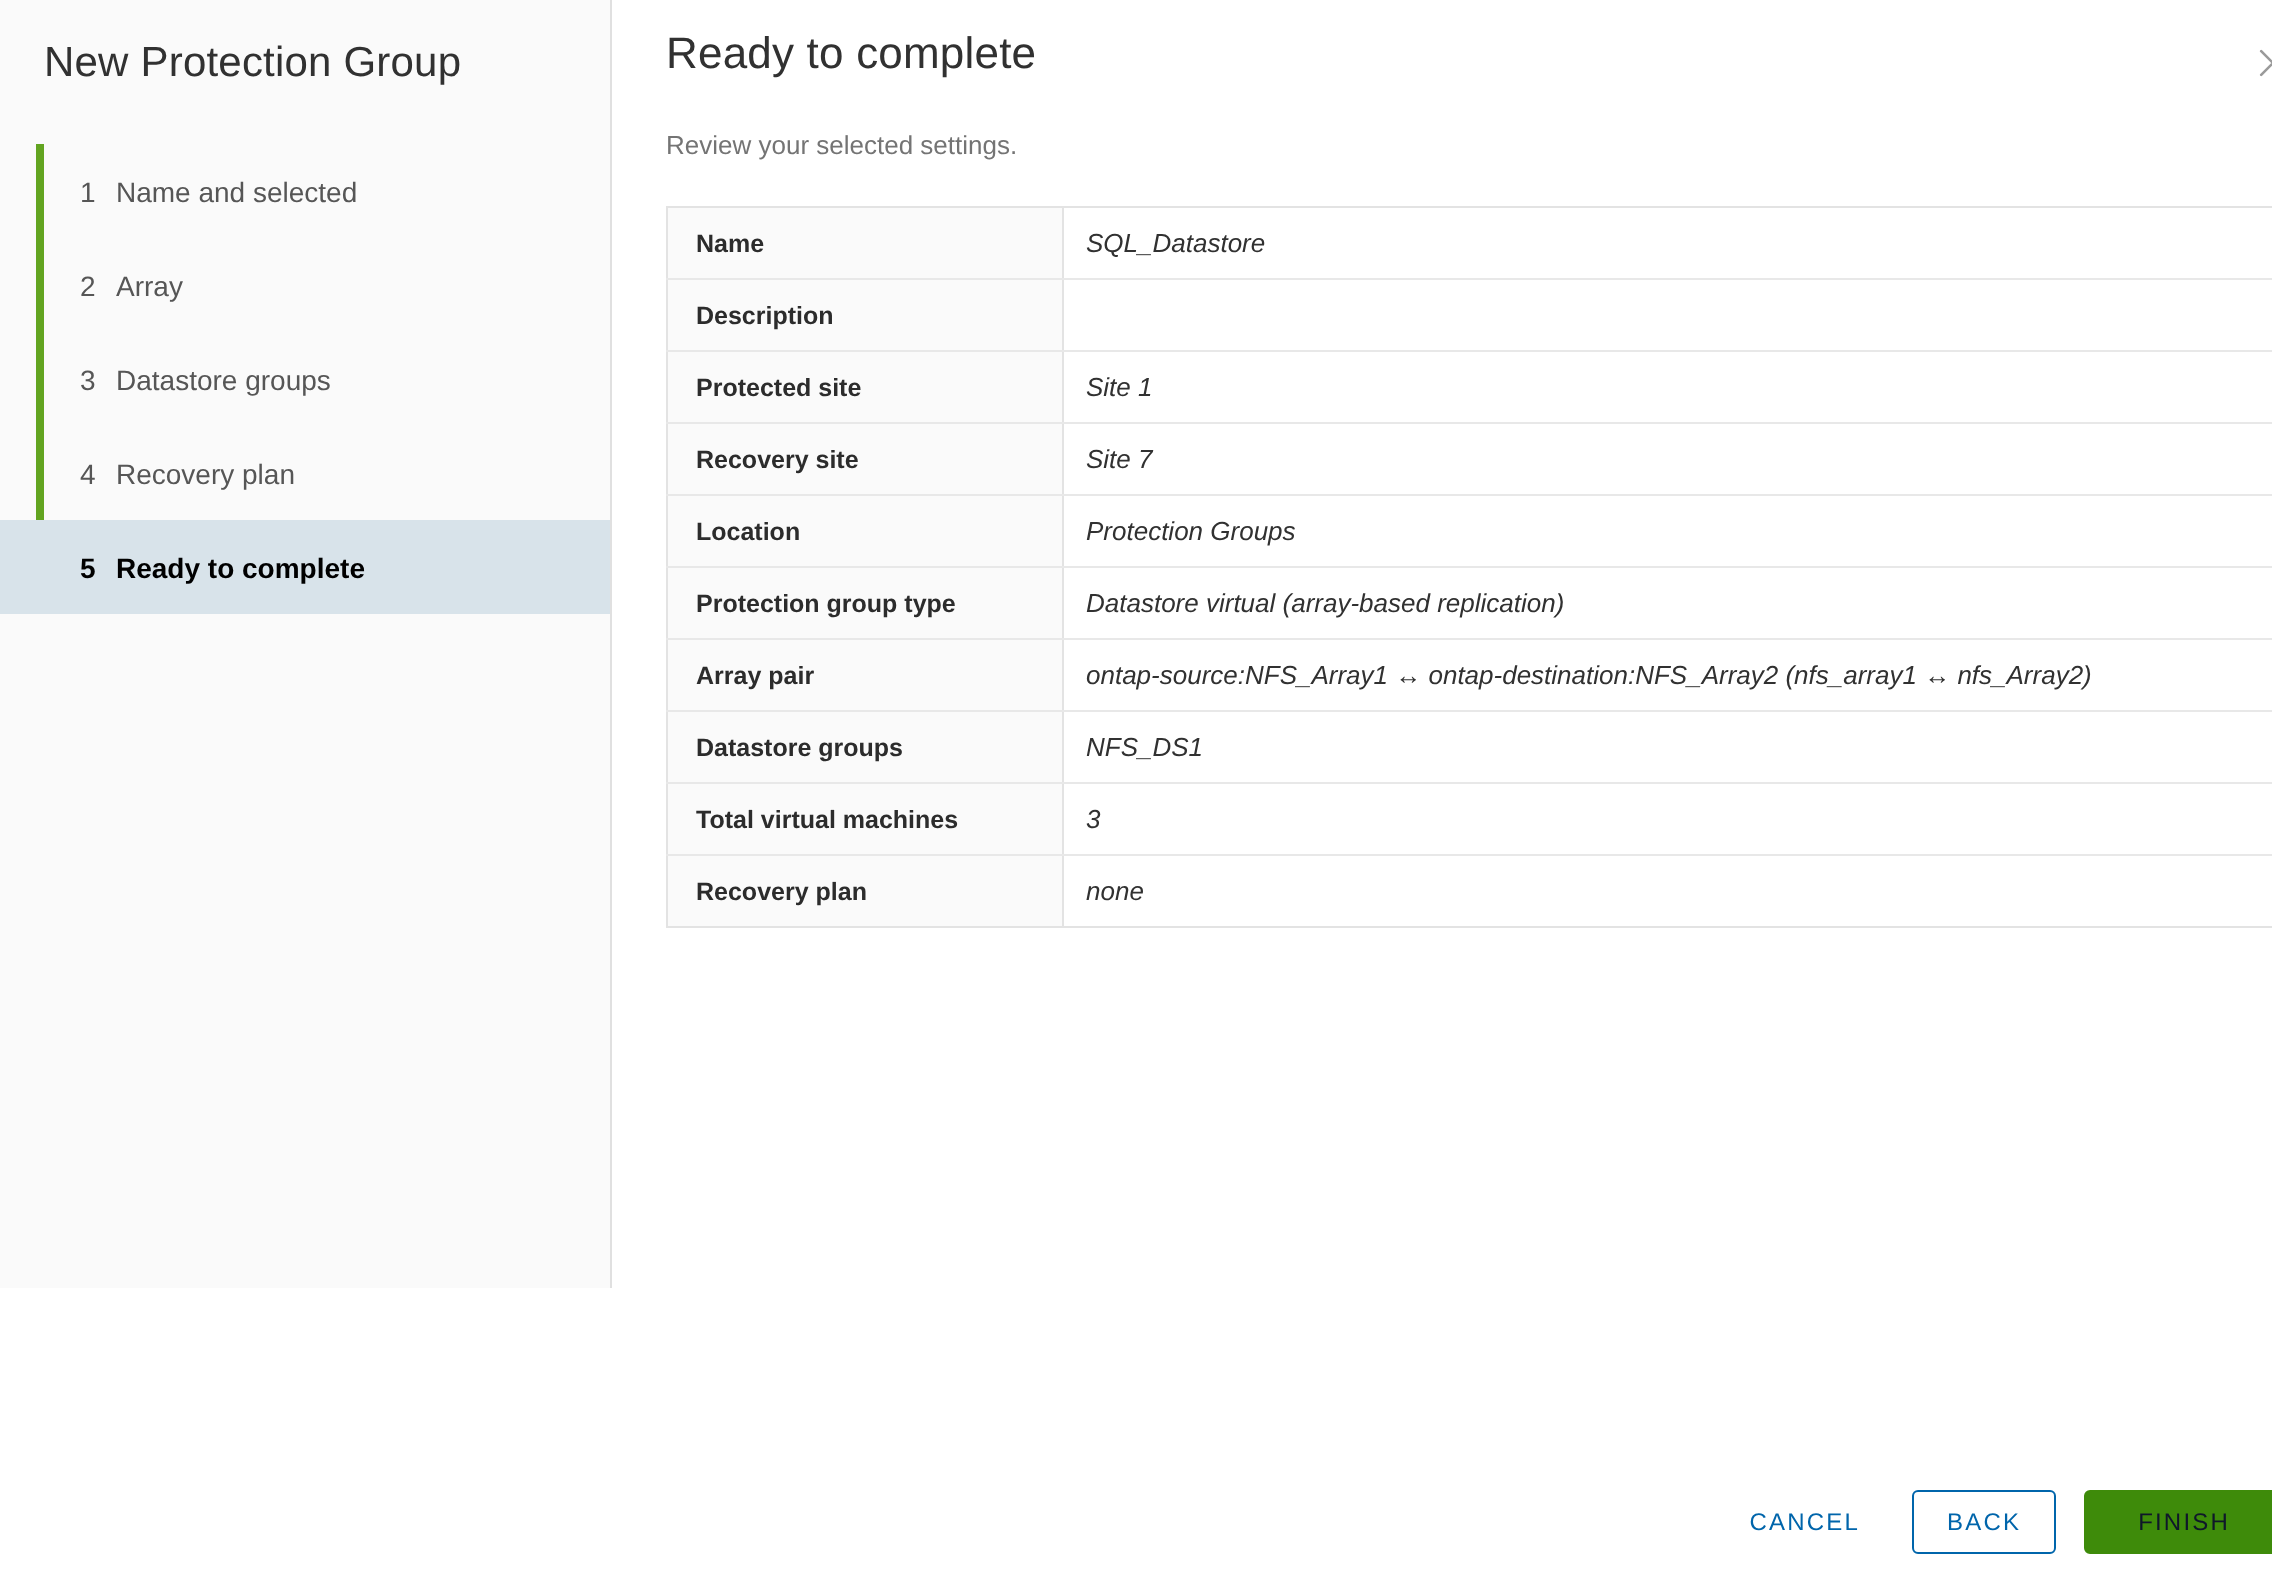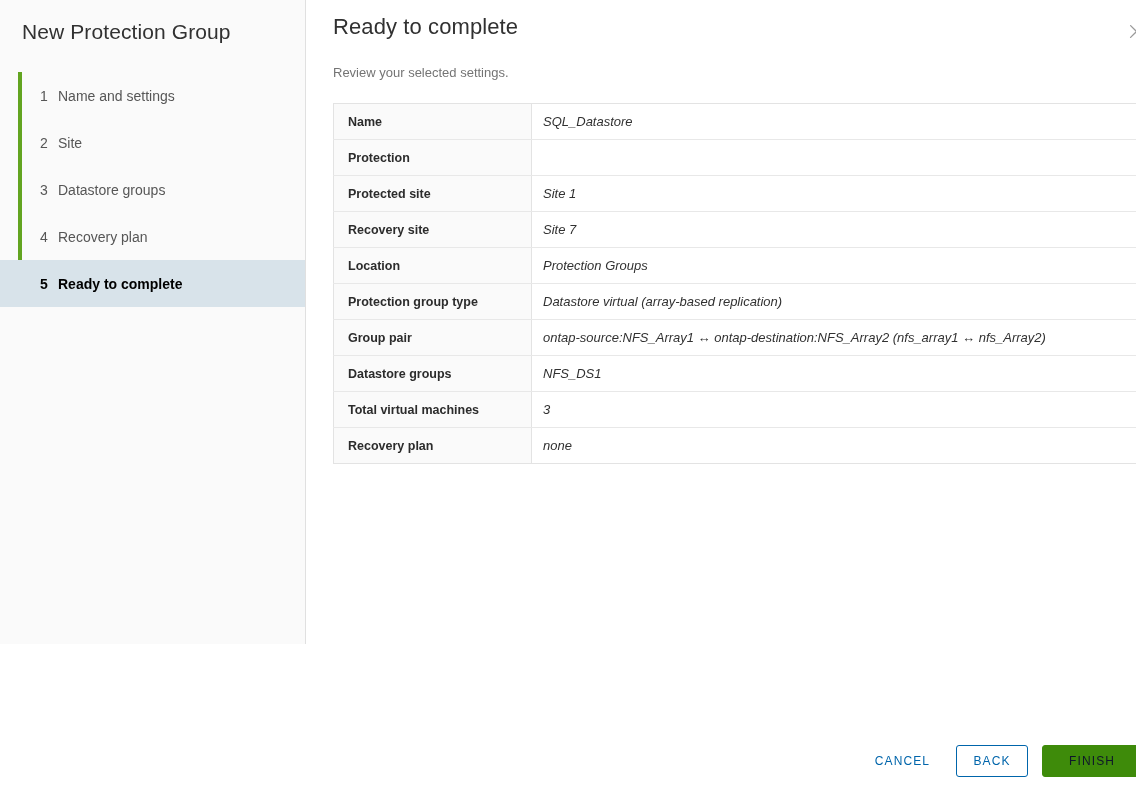--- a/index.html
+++ b/index.html
@@ -240,25 +240,25 @@
 <div class="wizard">
 
   <aside class="sidebar">
     <div class="wizard-title">New Protection Group</div>
 
     <nav class="steps" id="steps-list">
       <div class="rail" id="rail-todo" style="height: 235px; background: rgb(232, 232, 232);"></div>
       <div class="rail-done" id="rail-done" style="height: 188px; background: rgb(98, 164, 32);"></div>
     <div class="step">
           <span class="num">1</span>
-          <span class="label">Name and settings</span>
+          <span class="label">Name and selected</span>
         </div>
         <div class="step">
           <span class="num">2</span>
-          <span class="label">Site</span>
+          <span class="label">Array</span>
         </div>
         <div class="step">
           <span class="num">3</span>
           <span class="label">Datastore groups</span>
         </div>
         <div class="step">
           <span class="num">4</span>
           <span class="label">Recovery plan</span>
         </div>
         <div class="step active">
@@ -282,41 +282,41 @@
     </header>
 
     <div class="summary-wrap">
       <table class="summary">
         <tbody id="summary-body">
             <tr>
               <th class="row-label">Name</th>
               <td class="row-value">SQL_Datastore</td>
             </tr>
             <tr>
-              <th class="row-label">Protection</th>
+              <th class="row-label">Description</th>
               <td class="row-value"></td>
             </tr>
             <tr>
               <th class="row-label">Protected site</th>
               <td class="row-value">Site 1</td>
             </tr>
             <tr>
               <th class="row-label">Recovery site</th>
               <td class="row-value">Site 7</td>
             </tr>
             <tr>
               <th class="row-label">Location</th>
               <td class="row-value">Protection Groups</td>
             </tr>
             <tr>
               <th class="row-label">Protection group type</th>
               <td class="row-value">Datastore virtual (array-based replication)</td>
             </tr>
             <tr>
-              <th class="row-label">Group pair</th>
+              <th class="row-label">Array pair</th>
               <td class="row-value">ontap-source:NFS_Array1 ↔ ontap-destination:NFS_Array2 (nfs_array1 ↔ nfs_Array2)</td>
             </tr>
             <tr>
               <th class="row-label">Datastore groups</th>
               <td class="row-value">NFS_DS1</td>
             </tr>
             <tr>
               <th class="row-label">Total virtual machines</th>
               <td class="row-value">3</td>
             </tr>

